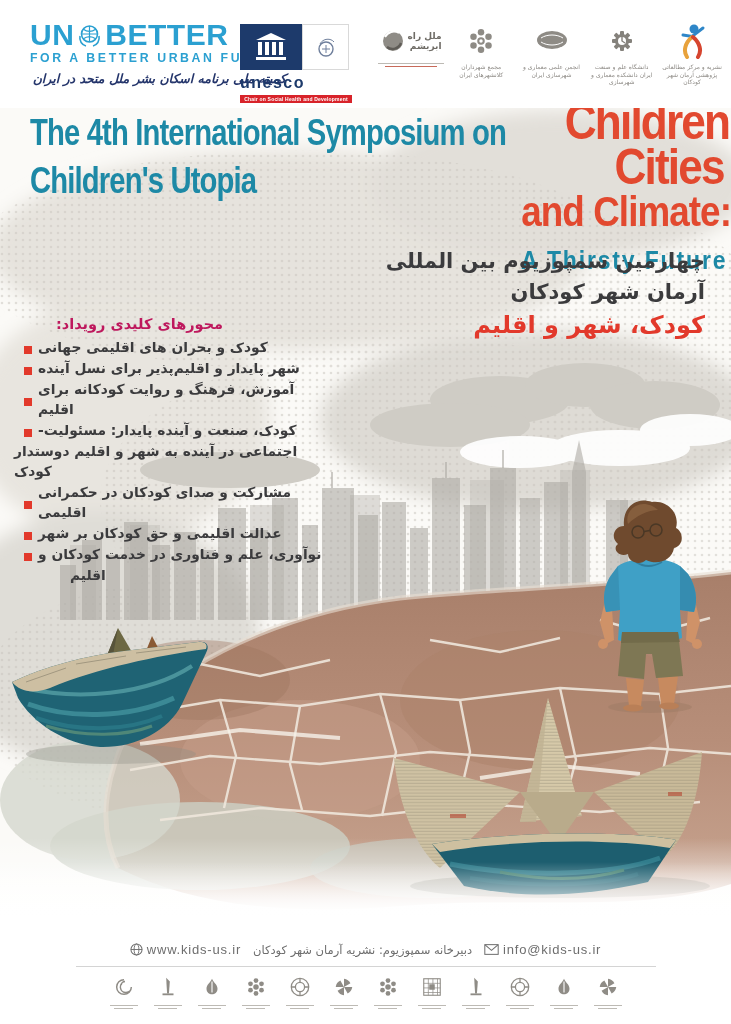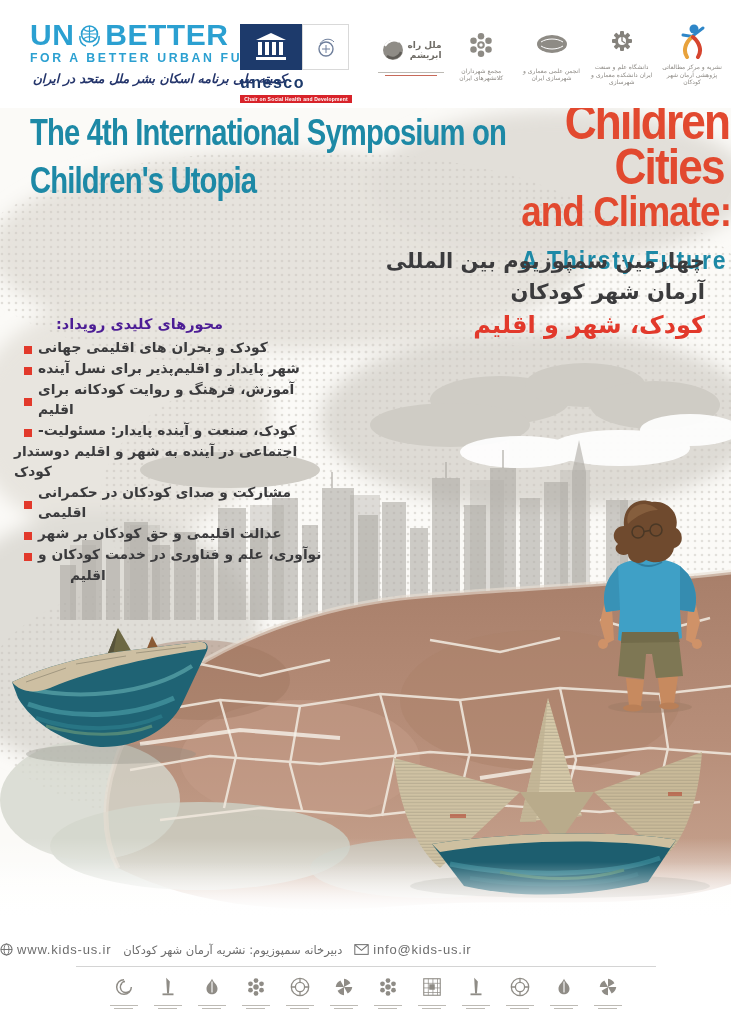--- a/index.html
+++ b/index.html
@@ -16,21 +16,21 @@
   .uh-row{display:flex;align-items:center;font-weight:700;font-size:30px;letter-spacing:0.5px;line-height:30px;}
   .uh-emblem{margin:0 2px;}
   .uh-tag{font-weight:700;font-size:12.3px;letter-spacing:2.6px;margin-top:1px;}
   .uh-fa{font-family:"DejaVu Sans",sans-serif;font-style:italic;font-weight:700;font-size:12.5px;color:#24356b;margin-top:6px;direction:rtl;}
   .unesco{position:absolute;left:240px;top:24px;width:112px;}
   .unesco-boxes{display:flex;}
   .box-navy{width:62px;height:46px;background:#1d3a6b;display:flex;align-items:center;justify-content:center;}
   .box-white{width:45px;height:44px;background:#fff;border:1px solid #d9d9d9;display:flex;align-items:center;justify-content:center;}
   .unesco-word{font-weight:700;font-size:16px;color:#1d3a6b;letter-spacing:1.5px;line-height:25px;}
   .unesco-tag{background:#d8232a;color:#fff;font-weight:700;font-size:5px;text-align:center;padding:1px 0;letter-spacing:.2px;}
-  .partners{position:absolute;left:378px;top:22px;right:6px;display:flex;justify-content:space-between;align-items:center;}
+  .partners{position:absolute;left:378px;top:22px;right:6px;display:flex;justify-content:space-between;align-items:flex-start;}
   .partner{width:66px;text-align:center;}
   .p-icon{height:38px;display:flex;align-items:center;justify-content:center;}
   .p-cap{font-family:"DejaVu Sans",sans-serif;font-size:6px;color:#8c8984;direction:rtl;line-height:7.5px;margin-top:3px;}
   .p1{display:flex;align-items:center;justify-content:center;gap:3px;}
   .p1-label{font-family:"DejaVu Sans",sans-serif;font-weight:700;font-size:9px;color:#6f6c66;direction:rtl;line-height:10px;text-align:right;}
   .p-squig{height:1px;background:#bdbab4;margin-top:3px;}
   .p-squig.red{background:#c86a5a;margin-top:2px;width:80%;margin-left:10%;}
   
   .title-en{position:absolute;left:30px;top:112px;color:#1d89a6;z-index:5;transform:scale(.86,1.08);transform-origin:left top;}
   .t1,.t2{font-weight:700;font-size:34px;letter-spacing:-1px;line-height:38px;white-space:nowrap;}
@@ -39,29 +39,29 @@
   .th1{font-size:48px;line-height:46px;letter-spacing:-2px;padding-right:2px;}
   .th2{font-size:48px;line-height:38px;letter-spacing:-2px;padding-right:8px;}
   .th3{font-size:40px;line-height:46px;letter-spacing:-1px;}
   .thirsty{font-size:25px;color:#1d89a6;letter-spacing:2px;margin-top:8px;padding-right:4px;white-space:nowrap;}
   .fa-title{position:absolute;right:26px;top:246px;text-align:right;direction:rtl;z-index:5;font-family:"DejaVu Sans",sans-serif;}
   .fa1,.fa2{font-weight:700;font-size:21px;color:#3b3b3d;line-height:31px;}
   .fa3{font-weight:700;font-size:24px;color:#e2392b;line-height:35px;}
   .fa4{font-weight:700;font-size:23px;color:#1d89a6;line-height:33px;}
   
   .topics{position:absolute;left:24px;top:316px;width:302px;z-index:5;font-family:"DejaVu Sans",sans-serif;}
-  .thead{color:#4c1d95;font-weight:700;font-size:14.5px;padding-left:32px;margin-bottom:5px;direction:rtl;text-align:left;}
+  .thead{color:#be185d;font-weight:700;font-size:14.5px;padding-left:32px;margin-bottom:5px;direction:rtl;text-align:left;}
   .trow{display:flex;align-items:center;margin:1px 0;}
   .tbul{width:8px;height:8px;background:#e2392b;margin:6px 6px 0 0;flex:none;}
   .ttxt{font-weight:700;font-size:13.8px;color:#3b3b3d;direction:rtl;line-height:20px;text-align:left;}
   .outdent{margin-left:-10px;}
   .indent{margin-left:46px;}
   
   .footer{position:absolute;left:0;right:0;top:928px;bottom:0;background:#ffffff;z-index:6;}
-  .contact{display:flex;align-items:center;gap:12px;margin-top:14px;color:#6e6e6e;font-size:13px;letter-spacing:.8px;}
+  .contact{display:flex;justify-content:center;align-items:center;gap:12px;margin-top:14px;color:#6e6e6e;font-size:13px;letter-spacing:.8px;}
   .c-item{display:flex;align-items:center;gap:4px;}
   .c-fa{font-family:"DejaVu Sans",sans-serif;font-size:11.5px;direction:rtl;letter-spacing:0;}
   .divider{height:1px;background:#d4d4d4;margin:9px auto 0;width:580px;}
   .logo-row{display:flex;justify-content:center;align-items:flex-start;gap:16px;margin-top:9px;}
   .flogo{width:28px;text-align:center;color:#8f8c86;}
   .flogo svg{width:22px;height:22px;}
   .squig{height:1px;background:#bdbab4;margin-top:3px;}
   .squig.s2{width:70%;margin:2px auto 0;}
   .hidden-defs{position:absolute;width:0;height:0;overflow:hidden;}
 </style>

